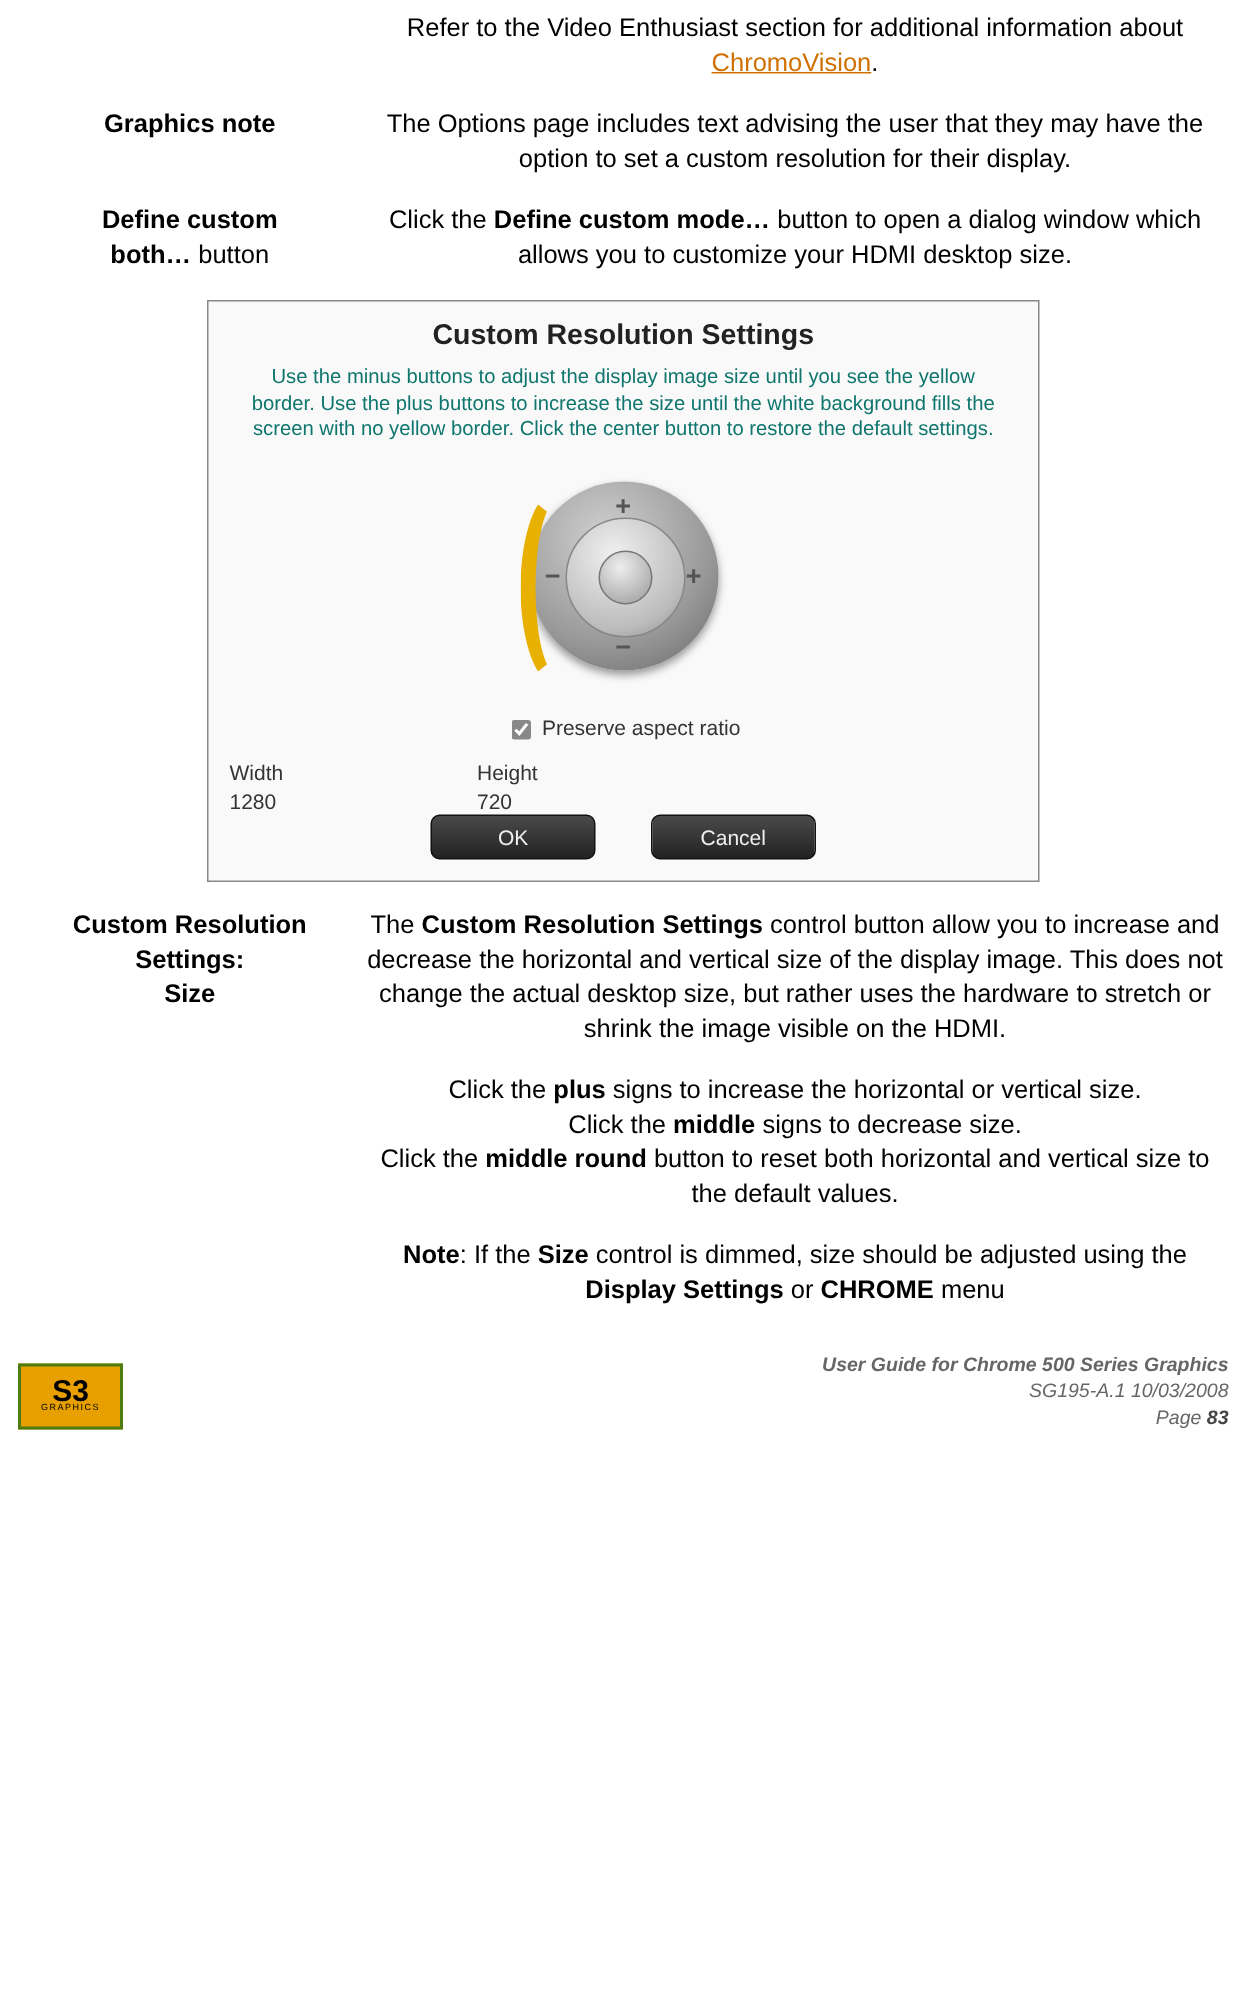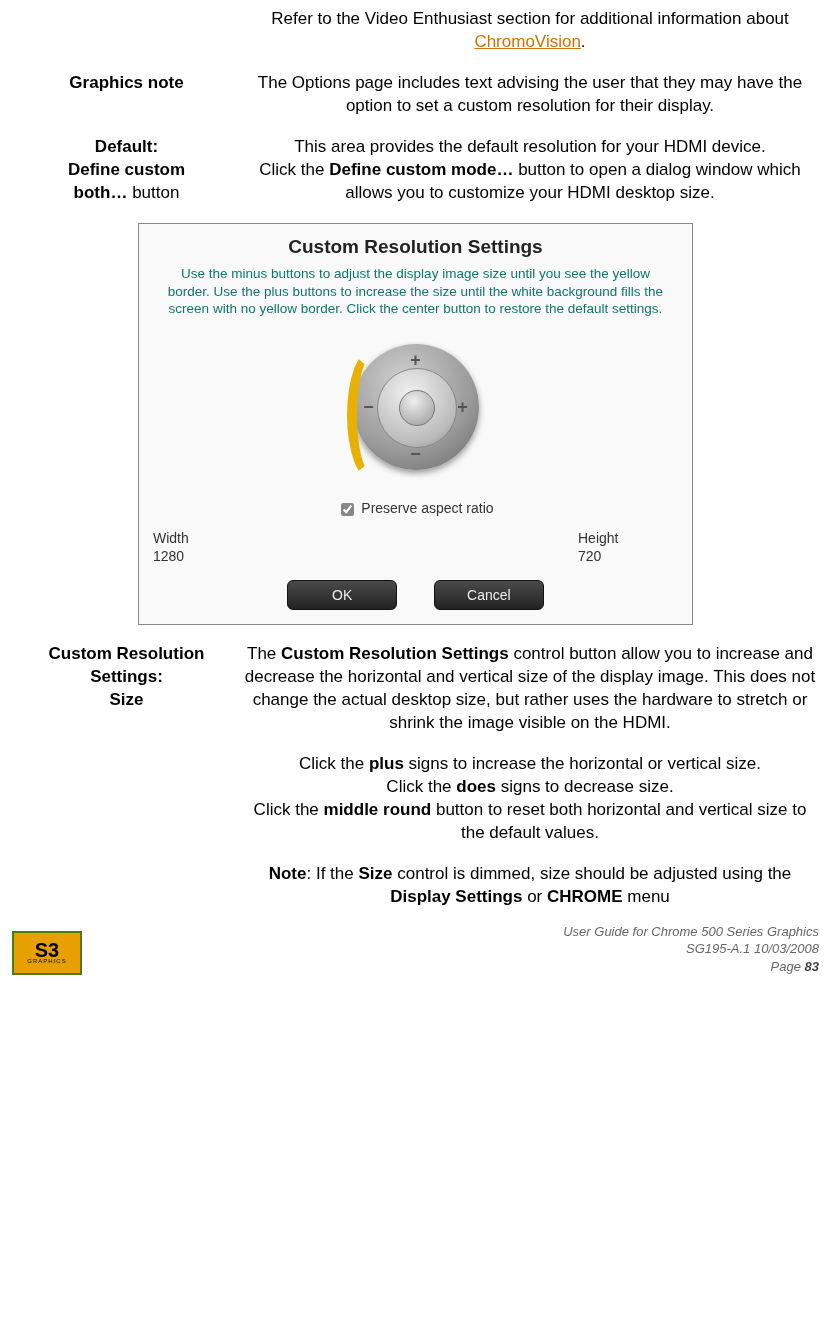--- a/index.html
+++ b/index.html
@@ -119,25 +119,25 @@
     font-size: 14px;
     color: #333;
     margin: 6px 0 10px 0;
   }
   .chk-row input {
     accent-color: #888;
     vertical-align: middle;
   }
   .wh-row {
     display: flex;
-    justify-content: space-between;
-    gap: 99px;
+    justify-content: flex-start;
+    gap: 65px;
     font-size: 14px;
     color: #333;
-    margin-bottom: 14px;
+    margin-bottom: 0;
   }
   .wh-col {
     width: 100px;
     text-align: left;
   }
   .btn-row {
     text-align: center;
   }
   .dlg-btn {
     display: inline-block;
@@ -174,21 +174,21 @@
     font-size: 6px;
     font-weight: normal;
     letter-spacing: 1px;
   }
   .foot-txt {
     text-align: right;
     font-size: 13px;
     color: #666;
     font-style: italic;
   }
-  .foot-txt .l1 { font-weight: normal; }
+  .foot-txt .l1 { font-weight: bold; margin-top: 15px; }
   .foot-txt .pg b { color: #444; font-style: italic; font-weight: bold; }
 </style>
 </head>
 <body>
 
 <table class="def">
   <tbody>
       <tr>
     <td class="term"></td>
     <td>
@@ -198,24 +198,20 @@
   <tr>
         <td colspan="2" class="spacer"></td>
       </tr>
   <tr>
     <td class="term">Graphics note</td>
     <td>The Options page includes text advising the user that they may have the option to set a custom resolution for their display.</td>
   </tr>
   <tr>
         <td colspan="2" class="spacer"></td>
       </tr>
-  <tr>
-    <td class="term">Default:</td>
-    <td>This area provides the default resolution for your HDMI device.</td>
-  </tr>
   <tr>
     <td class="term">
       <span>Define custom</span><br>
       <span>both…</span><span style="font-weight:normal"> button</span>
     </td>
     <td>
       <span>Click the </span><b>Define custom mode…</b><span> button to open a dialog window which allows you to customize your HDMI desktop size.</span>
     </td>
   </tr>
 </tbody>
@@ -261,21 +257,21 @@
 <table class="def">
   <tbody>
   <tr>
     <td class="term">
       Custom Resolution Settings:<br>Size
     </td>
     <td>
       <span>The </span><b>Custom Resolution Settings</b><span> control button allow you to increase and decrease the horizontal and vertical size of the display image. This does not change the actual desktop size, but rather uses the hardware to stretch or shrink the image visible on the HDMI.</span>
       <div class="spacer"></div>
       <span>Click the </span><b>plus</b><span> signs to increase the horizontal or vertical size.</span><br>
-      <span>Click the </span><b>does</b><span> signs to decrease size.</span><br>
+      <span>Click the </span><b>middle</b><span> signs to decrease size.</span><br>
       <span>Click the </span><b>middle round</b><span> button to reset both horizontal and vertical size to the default values.</span>
       <div class="spacer"></div>
       <b>Note</b><span>: If the </span><b>Size</b><span> control is dimmed, size should be adjusted using the </span><b>Display Settings</b><span> or </span><b>CHROME</b><span> menu</span>
     </td>
   </tr>
 </tbody>
   </table>
 
 <div class="footer">
   <div class="logo">

